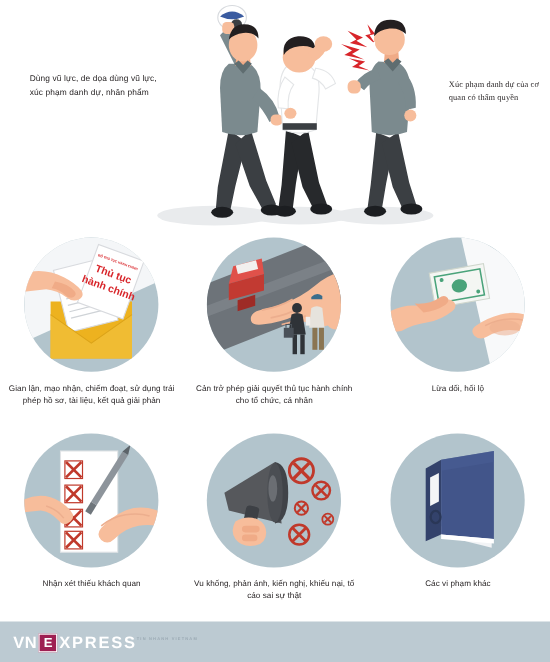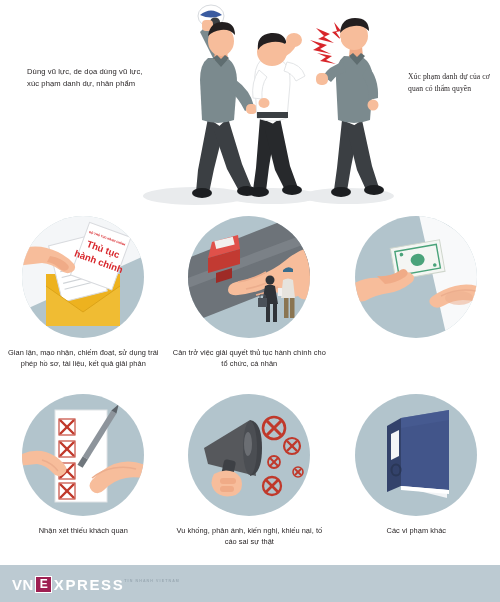--- a/index.html
+++ b/index.html
@@ -262,21 +262,21 @@
               <ellipse cx="100" cy="58" rx="4.5" ry="4.5" fill="#f7bd9b"></ellipse>
               <path d="M95 54 q5 -5 10 -1 l0 3 l-10 0 z" fill="#3a6d8c"></path>
               <path d="M95 64 q5 -3 10 0 l2 18 l-14 0 z" fill="#e6e3dd"></path>
               <rect x="96" y="82" width="4.5" height="20" fill="#8a7552"></rect>
               <rect x="102" y="82" width="4.5" height="20" fill="#8a7552"></rect>
               <rect x="90" y="72" width="4" height="8" fill="#f2f0ee"></rect>
             </g>
           </svg>
         </div>
       </div>
-      <div class="cap">Cản trở việc giải quyết thủ tục hành chính cho tổ chức, cá nhân</div>
+      <div class="cap">Cản trở phép giải quyết thủ tục hành chính cho tổ chức, cá nhân</div>
     </div>
 
     <div class="cell" style="left:333px; top:0px;">
       <div class="circle-wrap">
         <div class="circle">
           <svg width="122" height="122" viewBox="0 0 122 122">
 
             <path d="M62 -10 L142 40 L142 122 L92 122 Z" fill="#ffffff" opacity="0.9"></path>
 
             <g transform="rotate(-10 62 46)">
@@ -289,20 +289,21 @@
 
             <path d="M-6 70 q16 -10 32 -8 q12 2 22 -4 q6 -4 10 1 q3 4 -2 8 q-10 8 -22 10 q-14 2 -24 8 l-16 2 z" fill="#f7bd9b"></path>
             <path d="M22 60 q14 1 22 -5 q5 -4 8 0 q2 3 -2 6 q-9 6 -20 7 z" fill="#f0ab87"></path>
 
             <path d="M128 72 q-14 -6 -28 -2 q-12 3 -22 10 q-6 4 -2 9 q5 5 12 1 q10 -6 20 -6 q10 0 20 4 z" fill="#f7bd9b"></path>
             <path d="M86 80 q12 -6 24 -6 q10 0 18 3" fill="none" stroke="#ecae8e" stroke-width="1.4"></path>
             <ellipse cx="104" cy="82" rx="14" ry="7" fill="#ecae8e" opacity="0.55"></ellipse>
           </svg>
         </div>
       </div>
+      <div class="cap">Lừa dối, hối lộ</div>
     </div>
 
     <div class="cell" style="left:0px; top:178px;">
       <div class="circle-wrap">
         <div class="circle">
           <svg width="122" height="122" viewBox="0 0 122 122">
 
             <rect x="33" y="16" width="52" height="92" fill="#ffffff" stroke="#e0e3e6" stroke-width="1"></rect>
 
             <g stroke="#c0392b" stroke-width="2.4" fill="none">

